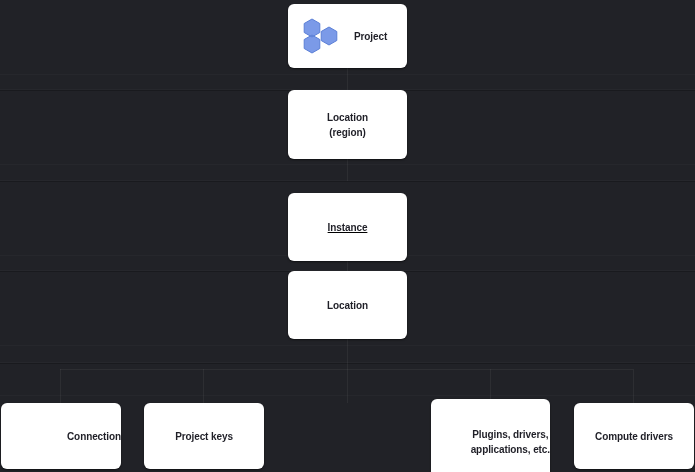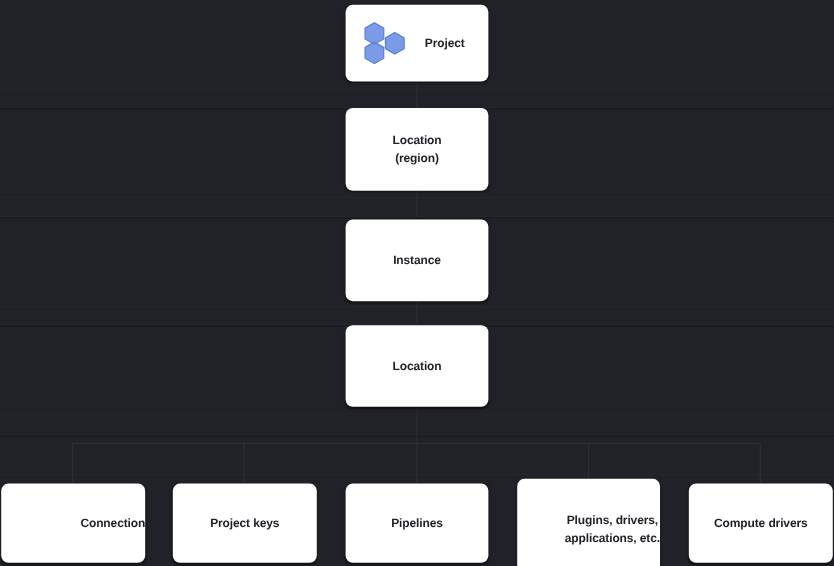--- a/index.html
+++ b/index.html
@@ -86,39 +86,36 @@
       </svg>
     </span>
     <span class="label">Project</span>
   </div>
 
   <div class="node" style="left:288px;top:90px;width:119px;height:69px;">
     <span class="label">Location
 (region)</span>
   </div>
 
-  <div class="node" style="left:288px;top:183px;width:119px;height:68px;">
+  <div class="node" style="left:288px;top:193px;width:119px;height:68px;text-decoration:underline;">
     <span class="label">Instance</span>
   </div>
 
   <div class="node" style="left:288px;top:271px;width:119px;height:68px;">
     <span class="label">Location</span>
   </div>
 
   <div class="node" style="left:1px;top:403px;width:120px;height:66px;justify-content:flex-end;">
     <span class="label">Connection</span>
   </div>
 
   <div class="node" style="left:144px;top:403px;width:120px;height:66px;">
     <span class="label">Project keys</span>
   </div>
 
-  <div class="node" style="left:288px;top:403px;width:119px;height:66px;">
-    <span class="label">Pipelines</span>
-  </div>
 
   <div class="node" style="left:431px;top:399px;width:119px;height:86px;justify-content:flex-end;">
     <span class="label">Plugins, drivers,
 applications, etc.</span>
   </div>
 
   <div class="node" style="left:574px;top:403px;width:120px;height:66px;">
     <span class="label">Compute drivers</span>
   </div>
 

